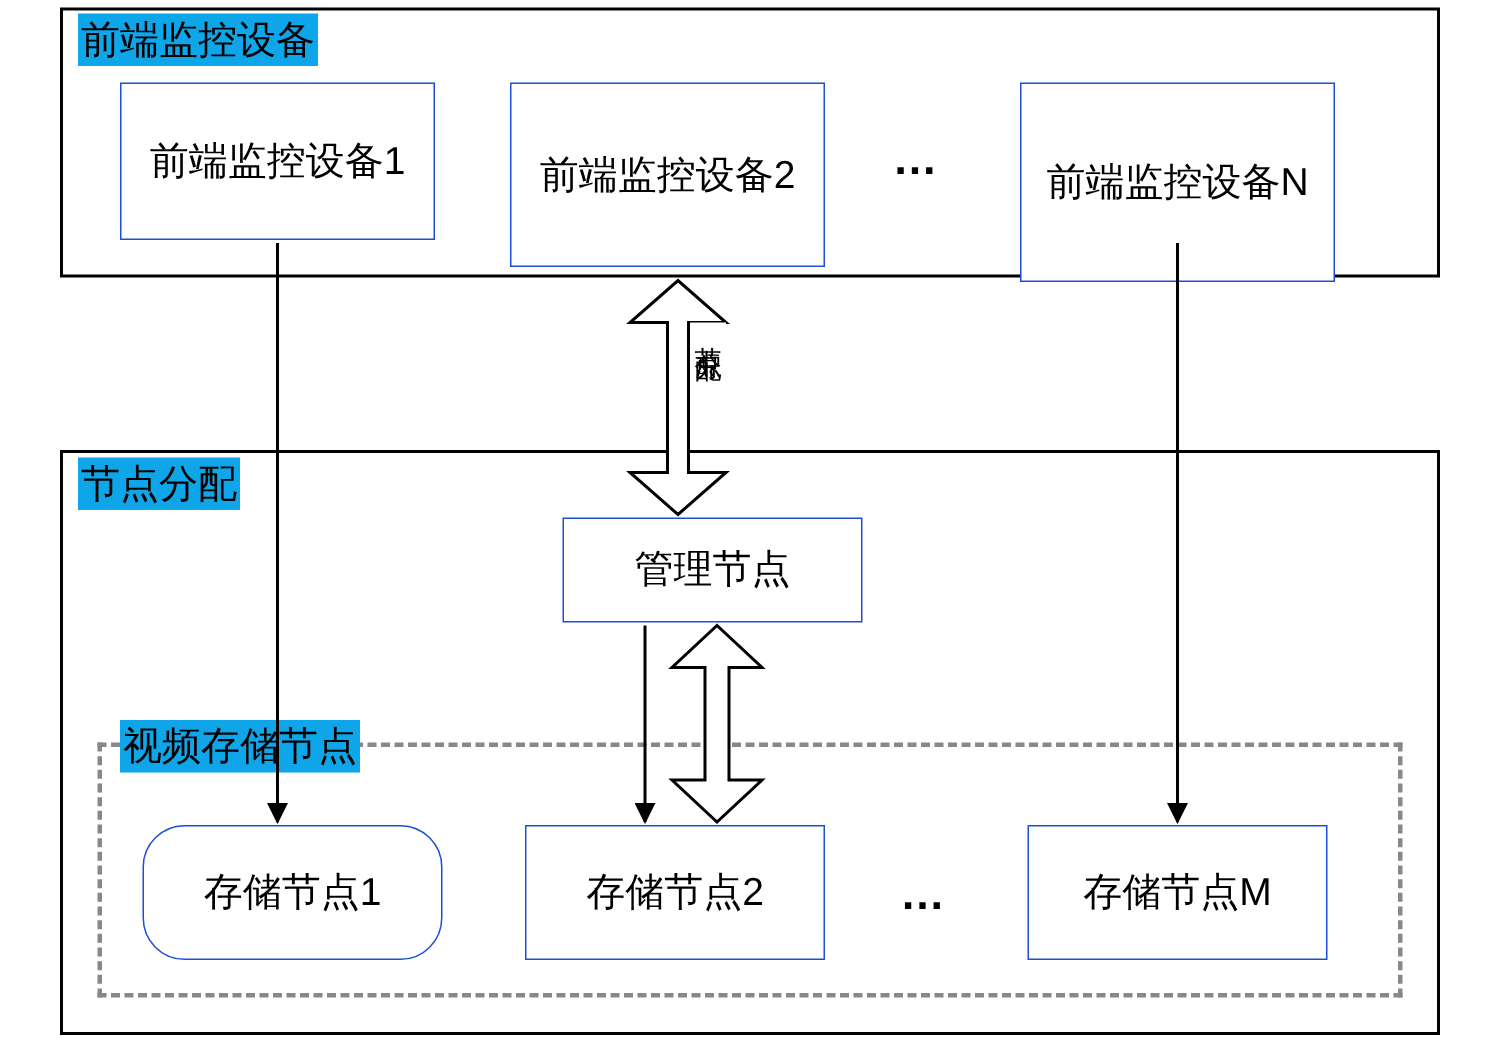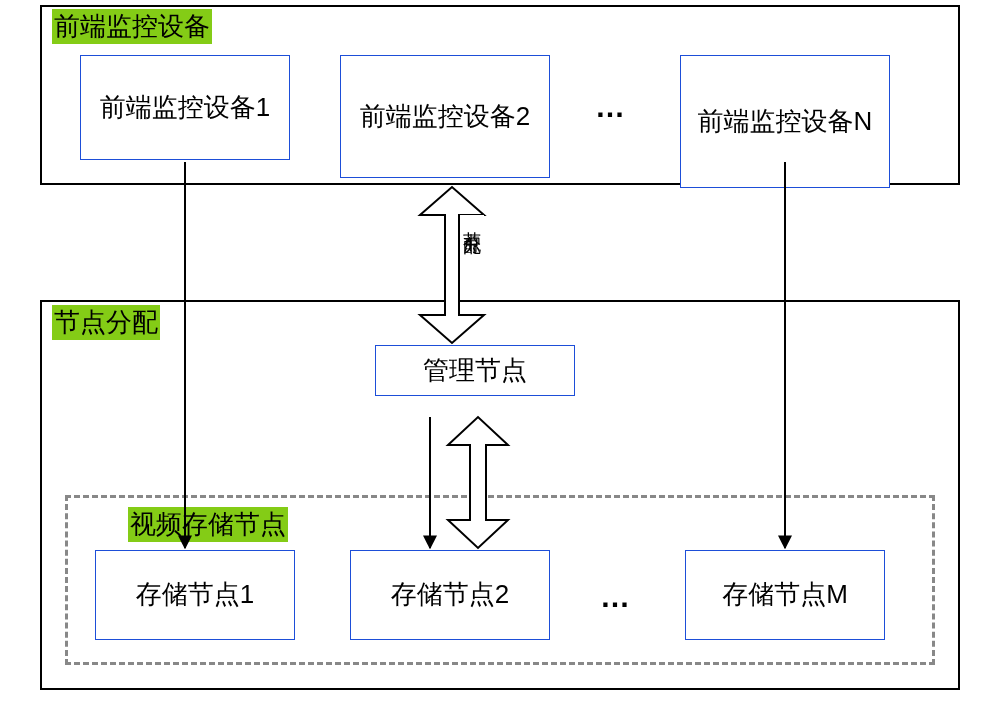--- a/index.html
+++ b/index.html
@@ -32,21 +32,21 @@
     align-items: center;
     justify-content: center;
     text-align: center;
     font-size: 26px;
     line-height: 1.3;
     padding: 4px;
   }
   .box-title {
     position: absolute;
     font-size: 26px;
-    background: #84cc16;
+    background: #0ea5e9;
     padding: 0 2px;
   }
   .ellipsis {
     position: absolute;
     font-size: 30px;
     letter-spacing: 4px;
     font-weight: bold;
   }
   .dashed-box {
     position: absolute;
@@ -83,28 +83,28 @@
     <span>前端监控设备2</span>
   </div>
   <div class="ellipsis" style="left:555px; top:85px;">…</div>
   <div class="inner-box" style="left:640px; top:50px; width:210px; height:133px;">
     <span>前端监控设备N</span>
   </div>
 
   <div class="outer-box" style="left:0px; top:295px; width:920px; height:390px;"></div>
   <div class="box-title" style="left:12px; top:300px;">节点分配</div>
 
-  <div class="inner-box" style="left:335px; top:340px; width:200px; height:51px;">
+  <div class="inner-box" style="left:335px; top:340px; width:200px; height:70px;">
     <span>管理节点</span>
   </div>
 
   <div class="dashed-box" style="left:25px; top:490px; width:870px; height:170px;"></div>
-  <div class="box-title" style="left:40px; top:502px;margin-left:48px;">视频存储节点</div>
+  <div class="box-title" style="left:40px; top:475px;">视频存储节点</div>
 
-  <div class="inner-box" style="left:55px; top:545px; width:200px; height:90px;">
+  <div class="inner-box" style="left:55px; top:545px; width:200px; height:90px;border-radius:28px;">
     <span>存储节点1</span>
   </div>
   <div class="inner-box" style="left:310px; top:545px; width:200px; height:90px;">
     <span>存储节点2</span>
   </div>
   <div class="ellipsis" style="left:560px; top:575px;">…</div>
   <div class="inner-box" style="left:645px; top:545px; width:200px; height:90px;">
     <span>存储节点M</span>
   </div>
 

